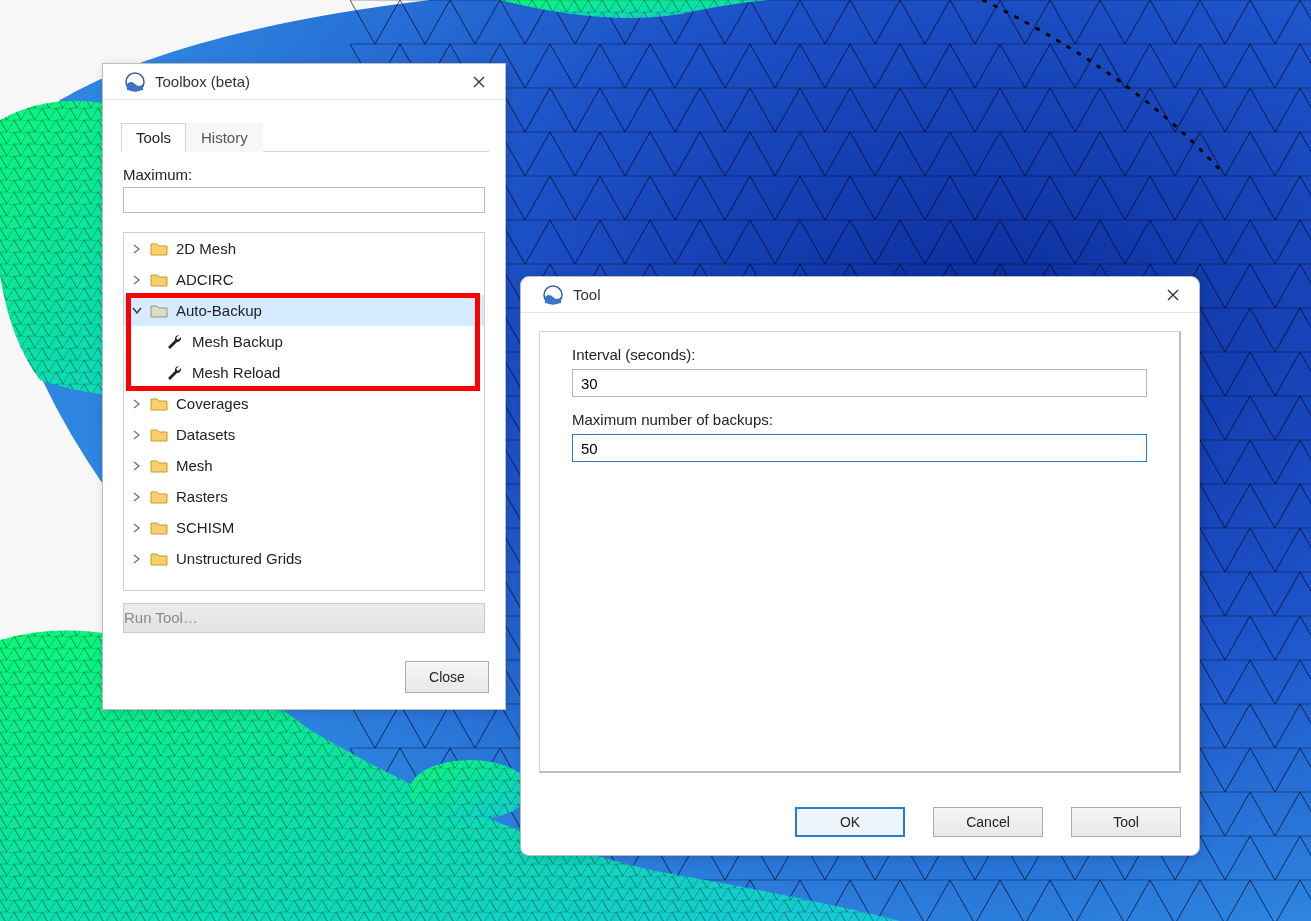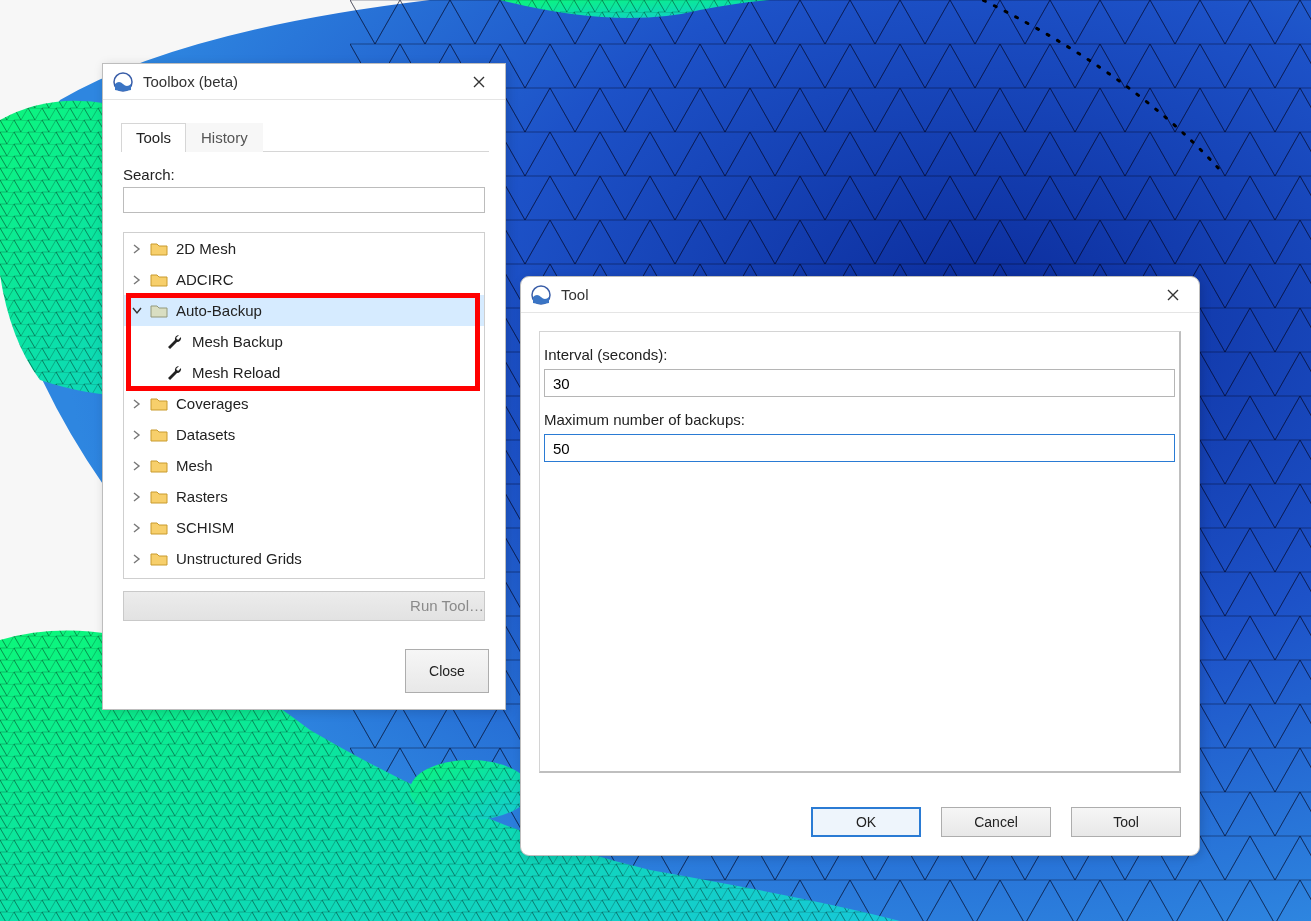--- a/index.html
+++ b/index.html
@@ -24,21 +24,21 @@
     border: 1px solid #bdbdbd;
     box-shadow: 2px 2px 10px rgba(0,0,0,0.15);
     z-index: 10;
     display: flex;
     flex-direction: column;
   }
   .titlebar {
     display: flex;
     align-items: center;
     height: 36px;
-    padding: 0 8px 0 10px;
+    padding: 0 8px 0 22px;
     border-bottom: 1px solid #e5e5e5;
   }
   .titlebar .app-icon {
     width: 20px; height: 20px;
     margin-right: 10px;
     flex-shrink: 0;
   }
   .titlebar .title-text {
     flex: 1;
     font-size: 15px;
@@ -125,31 +125,31 @@
     border: 5px solid #ff0000;
     pointer-events: none;
   }
   .run-tool-btn {
     margin: 12px 4px 0 4px;
     height: 30px;
     background: linear-gradient(#ececec,#e2e2e2);
     border: 1px solid #c9c9c9;
     color: #8a8a8a;
     font-size: 15px;
-    text-align: right;
+    text-align: left;
     line-height: 28px;
   }
   .dialog-footer {
     display: flex;
     justify-content: flex-end;
     padding: 14px 16px 16px 16px;
   }
   .btn {
     min-width: 84px;
-    height: 44px;
+    height: 32px;
     background: linear-gradient(#f6f6f6,#e8e8e8);
     border: 1px solid #adadad;
     font-size: 14px;
     color: #222;
     padding: 0 16px;
     margin-left: 10px;
     cursor: default;
   }
   .btn.primary {
     border: 2px solid #2a7bd4;
@@ -165,21 +165,21 @@
   .tool-body {
     flex: 1;
     padding: 18px;
     display: flex; flex-direction: column;
   }
   .tool-panel {
     border: 1px solid #d4d4d4;
     border-right: 2px solid #bfbfbf;
     border-bottom: 2px solid #bfbfbf;
     flex: 1;
-    padding: 14px 4px;
+    padding: 14px 32px;
   }
   .field-label {
     font-size: 15px; margin-bottom: 6px;
   }
   .field-input {
     width: 100%;
     height: 28px;
     border: 1px solid #b5b5b5;
     padding: 2px 8px;
     font-size: 15px;
@@ -188,21 +188,21 @@
   .field-input.focus {
     border: 1px solid #2a7bd4;
     outline: none;
   }
   .tool-footer {
     display: flex;
     justify-content: flex-end;
     padding: 16px 18px 18px 18px;
     gap: 16px;
   }
-  .tool-footer .btn { min-width: 110px; height: 30px; margin-left:4px;}
+  .tool-footer .btn { min-width: 110px; height: 30px; margin-left:12px;}
 </style>
 </head>
 <body>
 
 <svg class="mesh-bg" viewBox="0 0 1311 921" preserveAspectRatio="none">
   <defs>
     <radialGradient id="water" cx="75%" cy="35%" r="70%">
       <stop offset="0%" stop-color="#0b2b9a"></stop>
       <stop offset="55%" stop-color="#1d52c8"></stop>
       <stop offset="100%" stop-color="#2e86e0"></stop>
@@ -251,21 +251,21 @@
       <svg width="12" height="12" viewBox="0 0 12 12">
           <path d="M1 1 L11 11 M11 1 L1 11" stroke="#333" stroke-width="1.4"></path>
         </svg>
     </div>
   </div>
   <div class="toolbox-body">
     <div class="tabs">
       <div class="tab active">Tools</div>
       <div class="tab">History</div>
     </div>
-    <div class="search-label">Search:</div>
+    <div class="search-label">Maximum:</div>
     <input class="search-input" value="" style="">
     <div class="tree" style="position:relative;margin-top:9px;">
 
       <div class="tree-row">
         <span class="arrow">
           <svg width="8" height="10" viewBox="0 0 8 10">
               <path d="M1 1 L6 5 L1 9" fill="none" stroke="#777" stroke-width="1.4"></path>
             </svg>
         </span>
         <svg class="folder-icon" viewBox="0 0 18 18">

